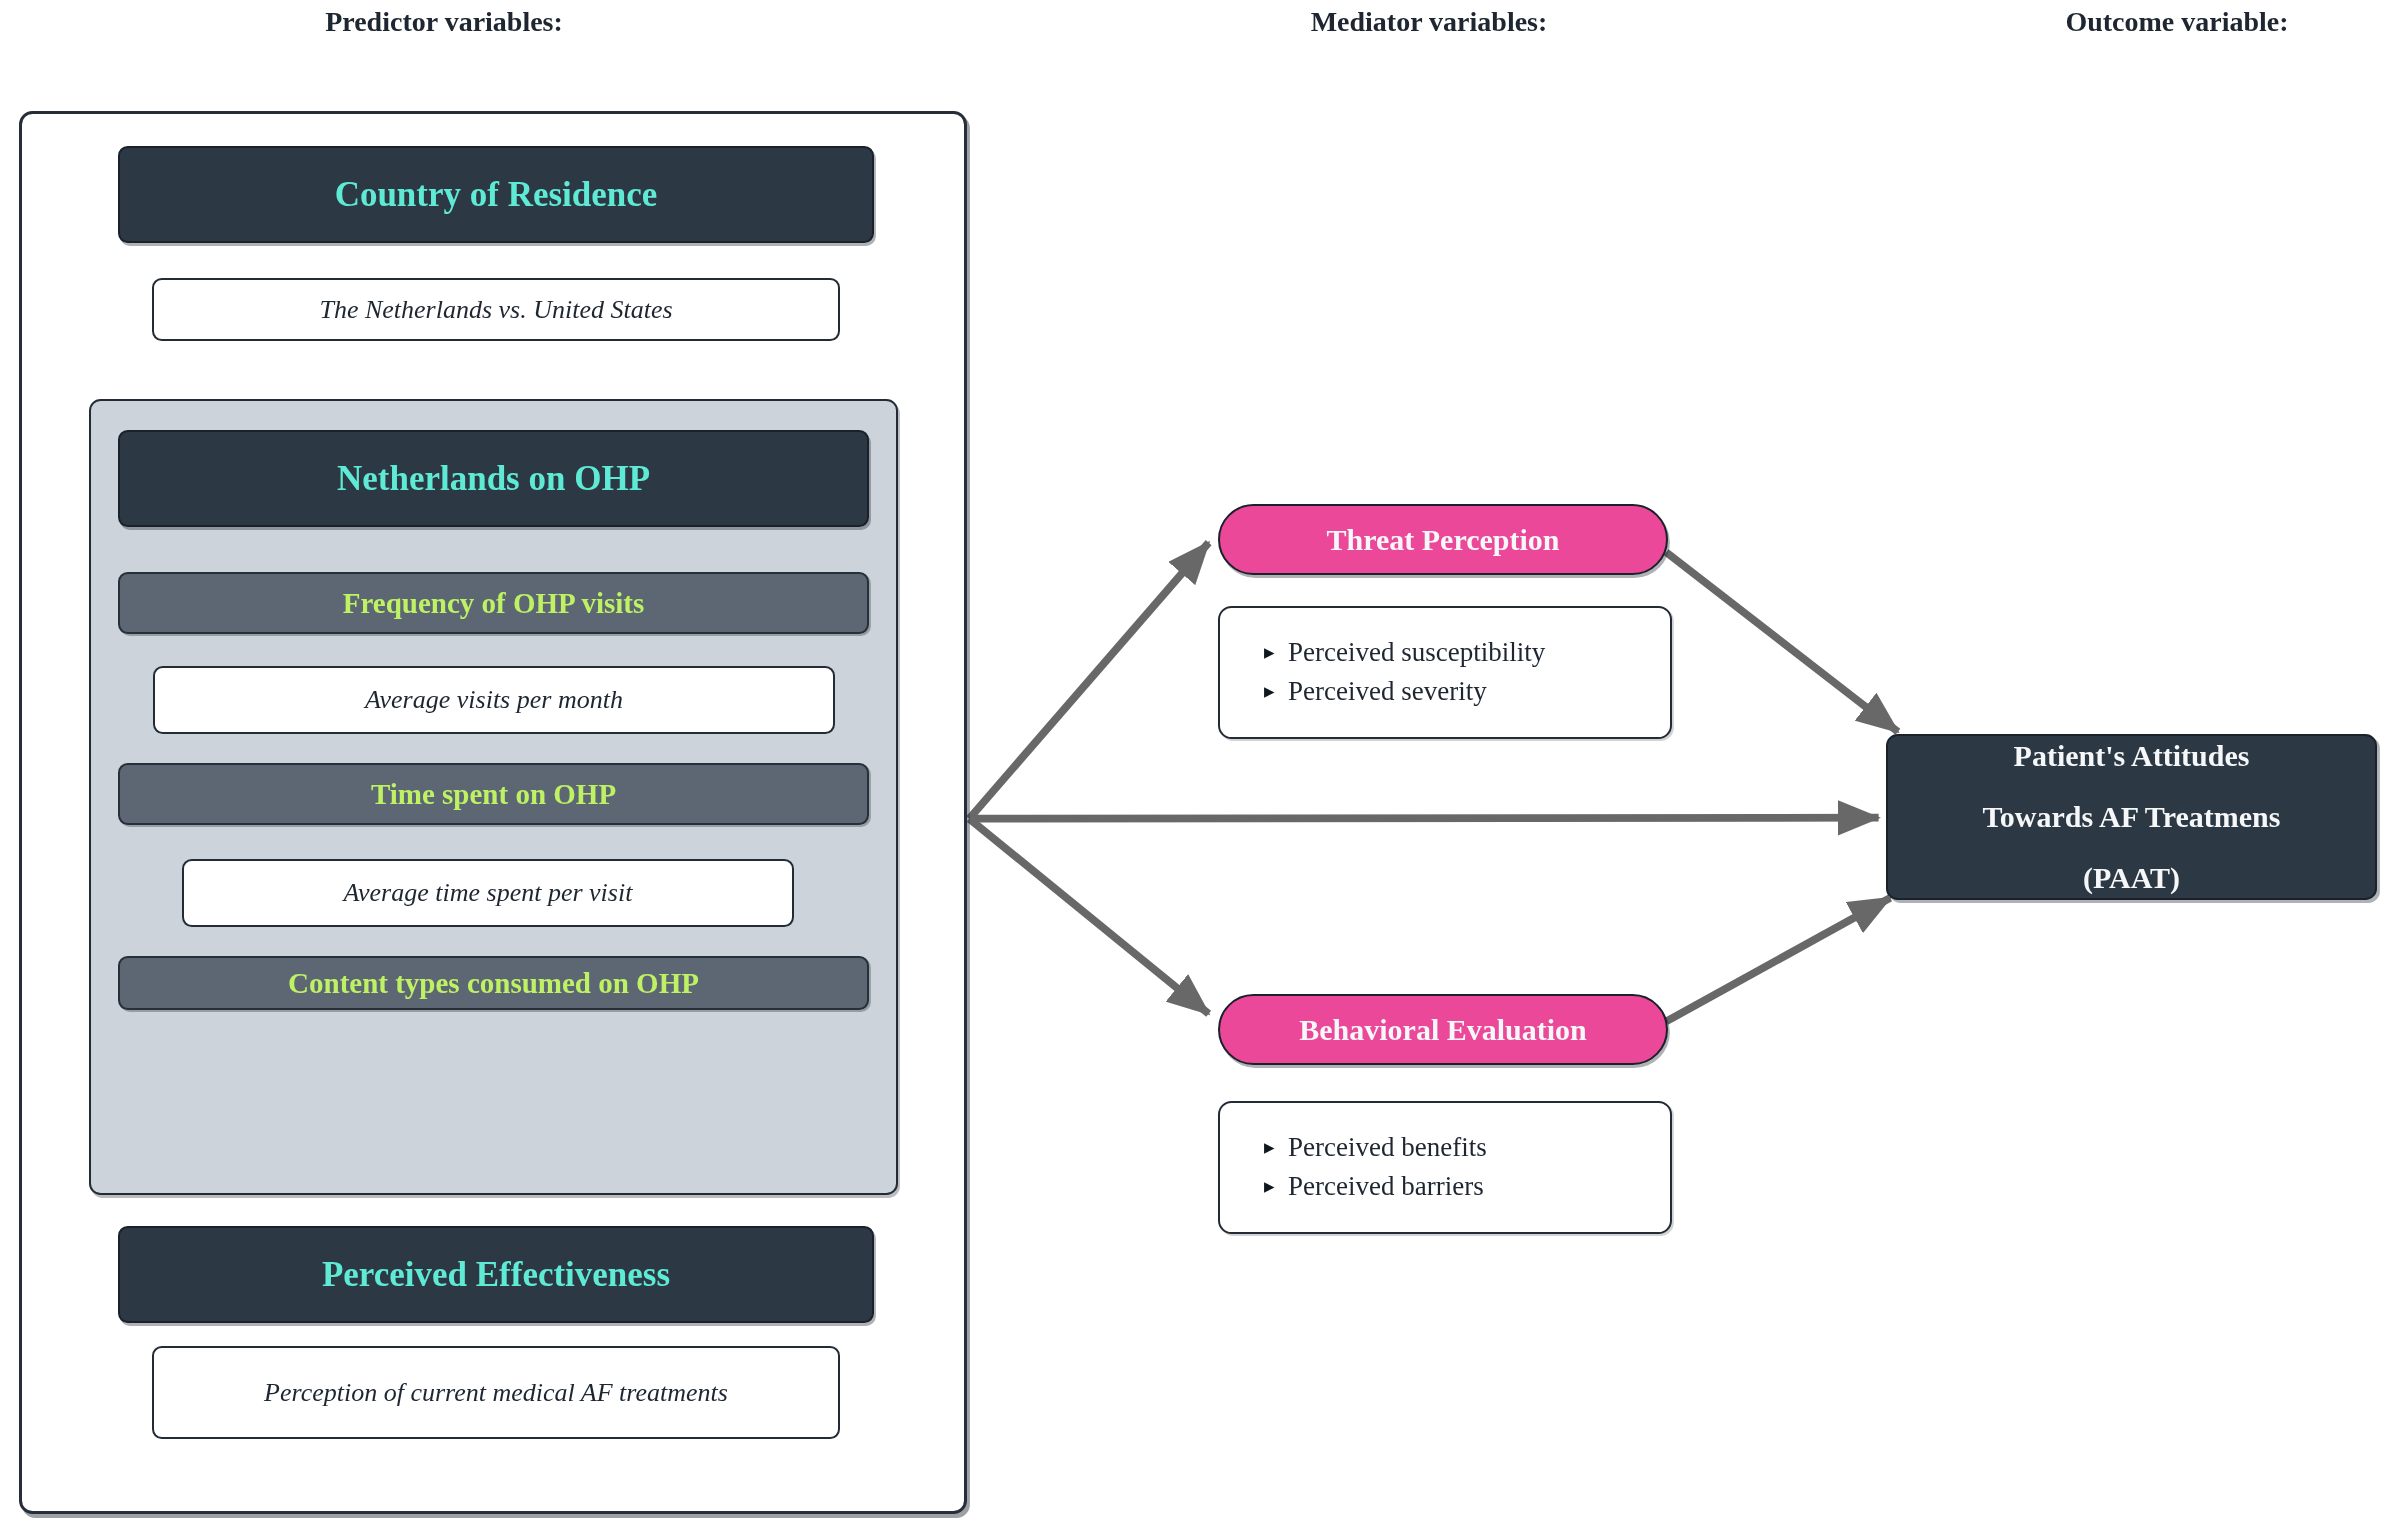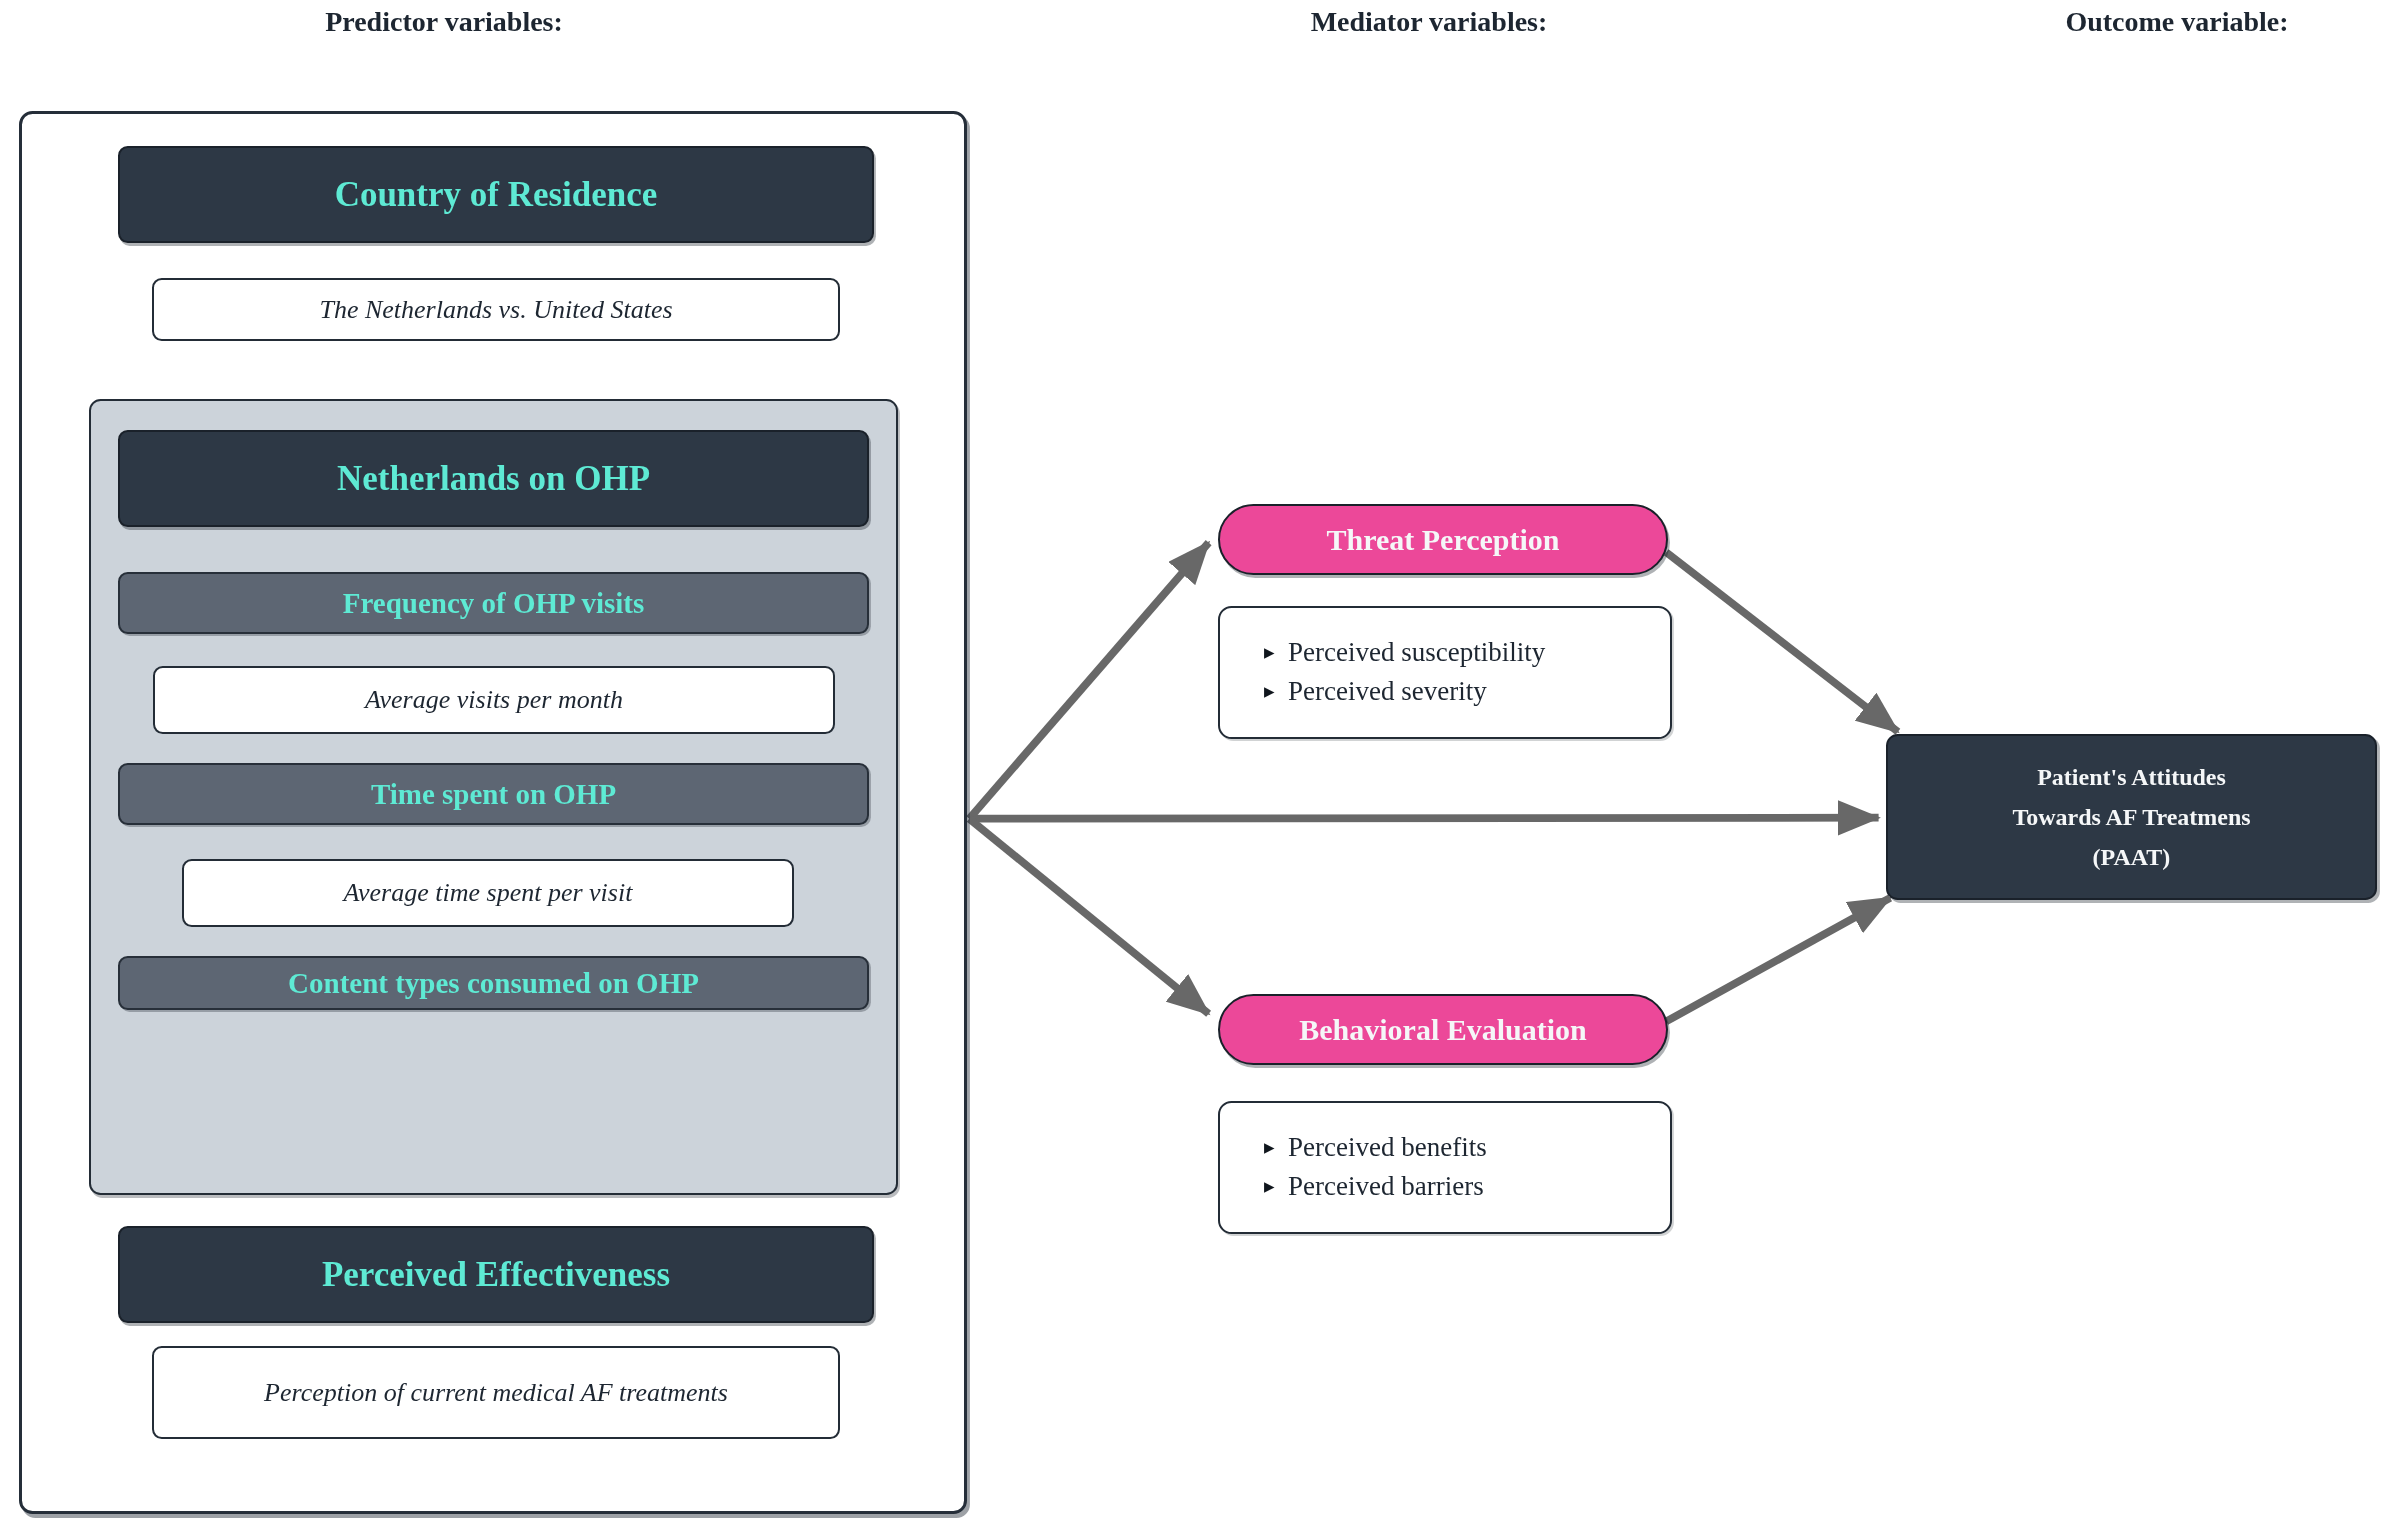--- a/index.html
+++ b/index.html
@@ -33,21 +33,21 @@
     border-radius:9.7px;
     color:#5eead4;
     font-weight:bold;
     font-size:35px;
     box-shadow:1.9px 2.9px 0 rgba(26,33,42,0.35);
   }
   .gray-box{
     background:#5d6673;
     border:2.9px solid #272f39;
     border-radius:9.7px;
-    color:#5eead4;
+    color:#bef264;
     font-weight:bold;
     font-size:29px;
     box-shadow:1.9px 1.9px 0 rgba(26,33,42,0.3);
   }
   .white-box{
     background:#ffffff;
     border:2.9px solid #232c36;
     border-radius:9.7px;
     font-style:italic;
     font-size:26px;
@@ -84,24 +84,25 @@
   }
   .bullet-row{display:flex;align-items:center;font-size:27px;color:#1d2631;line-height:39px;}
   .bullet-glyph{font-size:21px;margin-right:13.5px;color:#10161d;}
   .outcome-box{
     left:1886px;top:734px;width:491px;height:166px;
     background:#2d3845;
     border:2.9px solid #1a212a;
     border-radius:11.6px;
     color:#f5f7f8;
     font-weight:bold;
-    font-size:24px;
+    font-size:30px;
     flex-direction:column;
     line-height:40px;
     box-shadow:2.9px 2.9px 0 rgba(26,33,42,0.35);
+    justify-content:space-between;
   }
   .arrows{position:absolute;left:0;top:0;width:2397px;height:1537px;pointer-events:none;}
 </style>
 </head>
 <body>
 
 <div class="canvas">
 
   <div class="col-header" style="left:58px;top:5.8px;width:772px;">Predictor variables:</div>
   <div class="col-header" style="left:1043px;top:5.8px;width:772px;">Mediator variables:</div>

